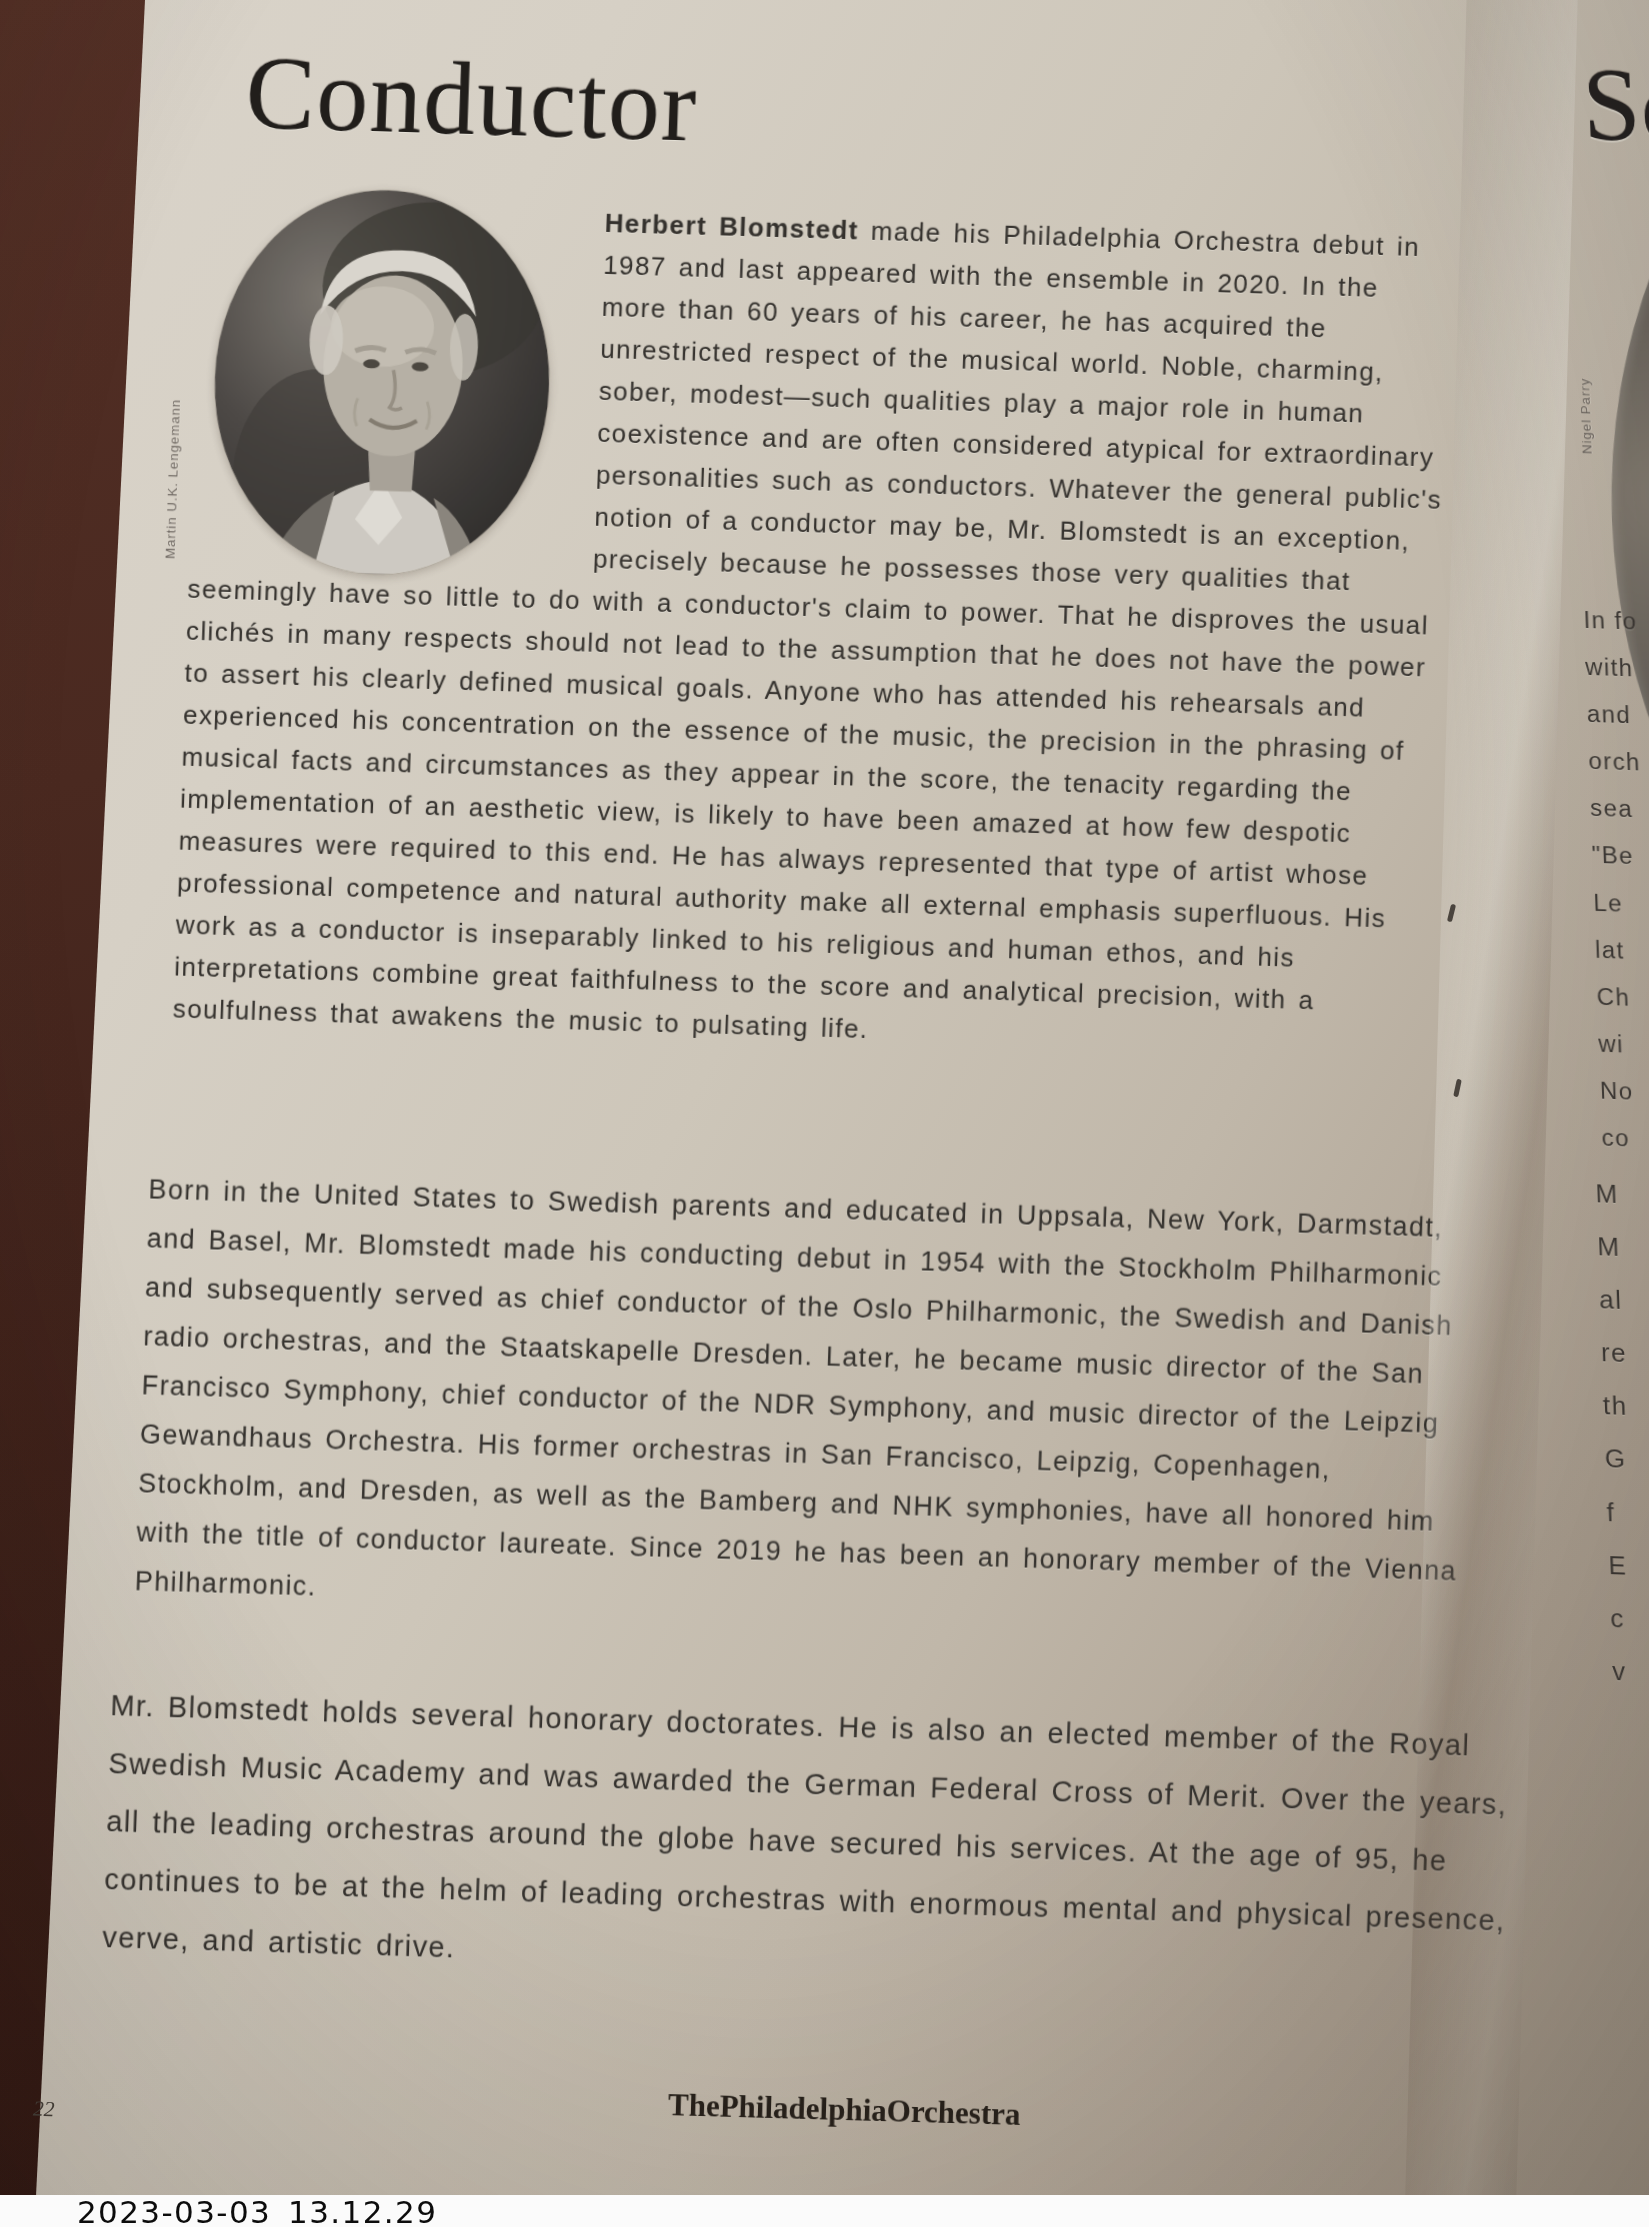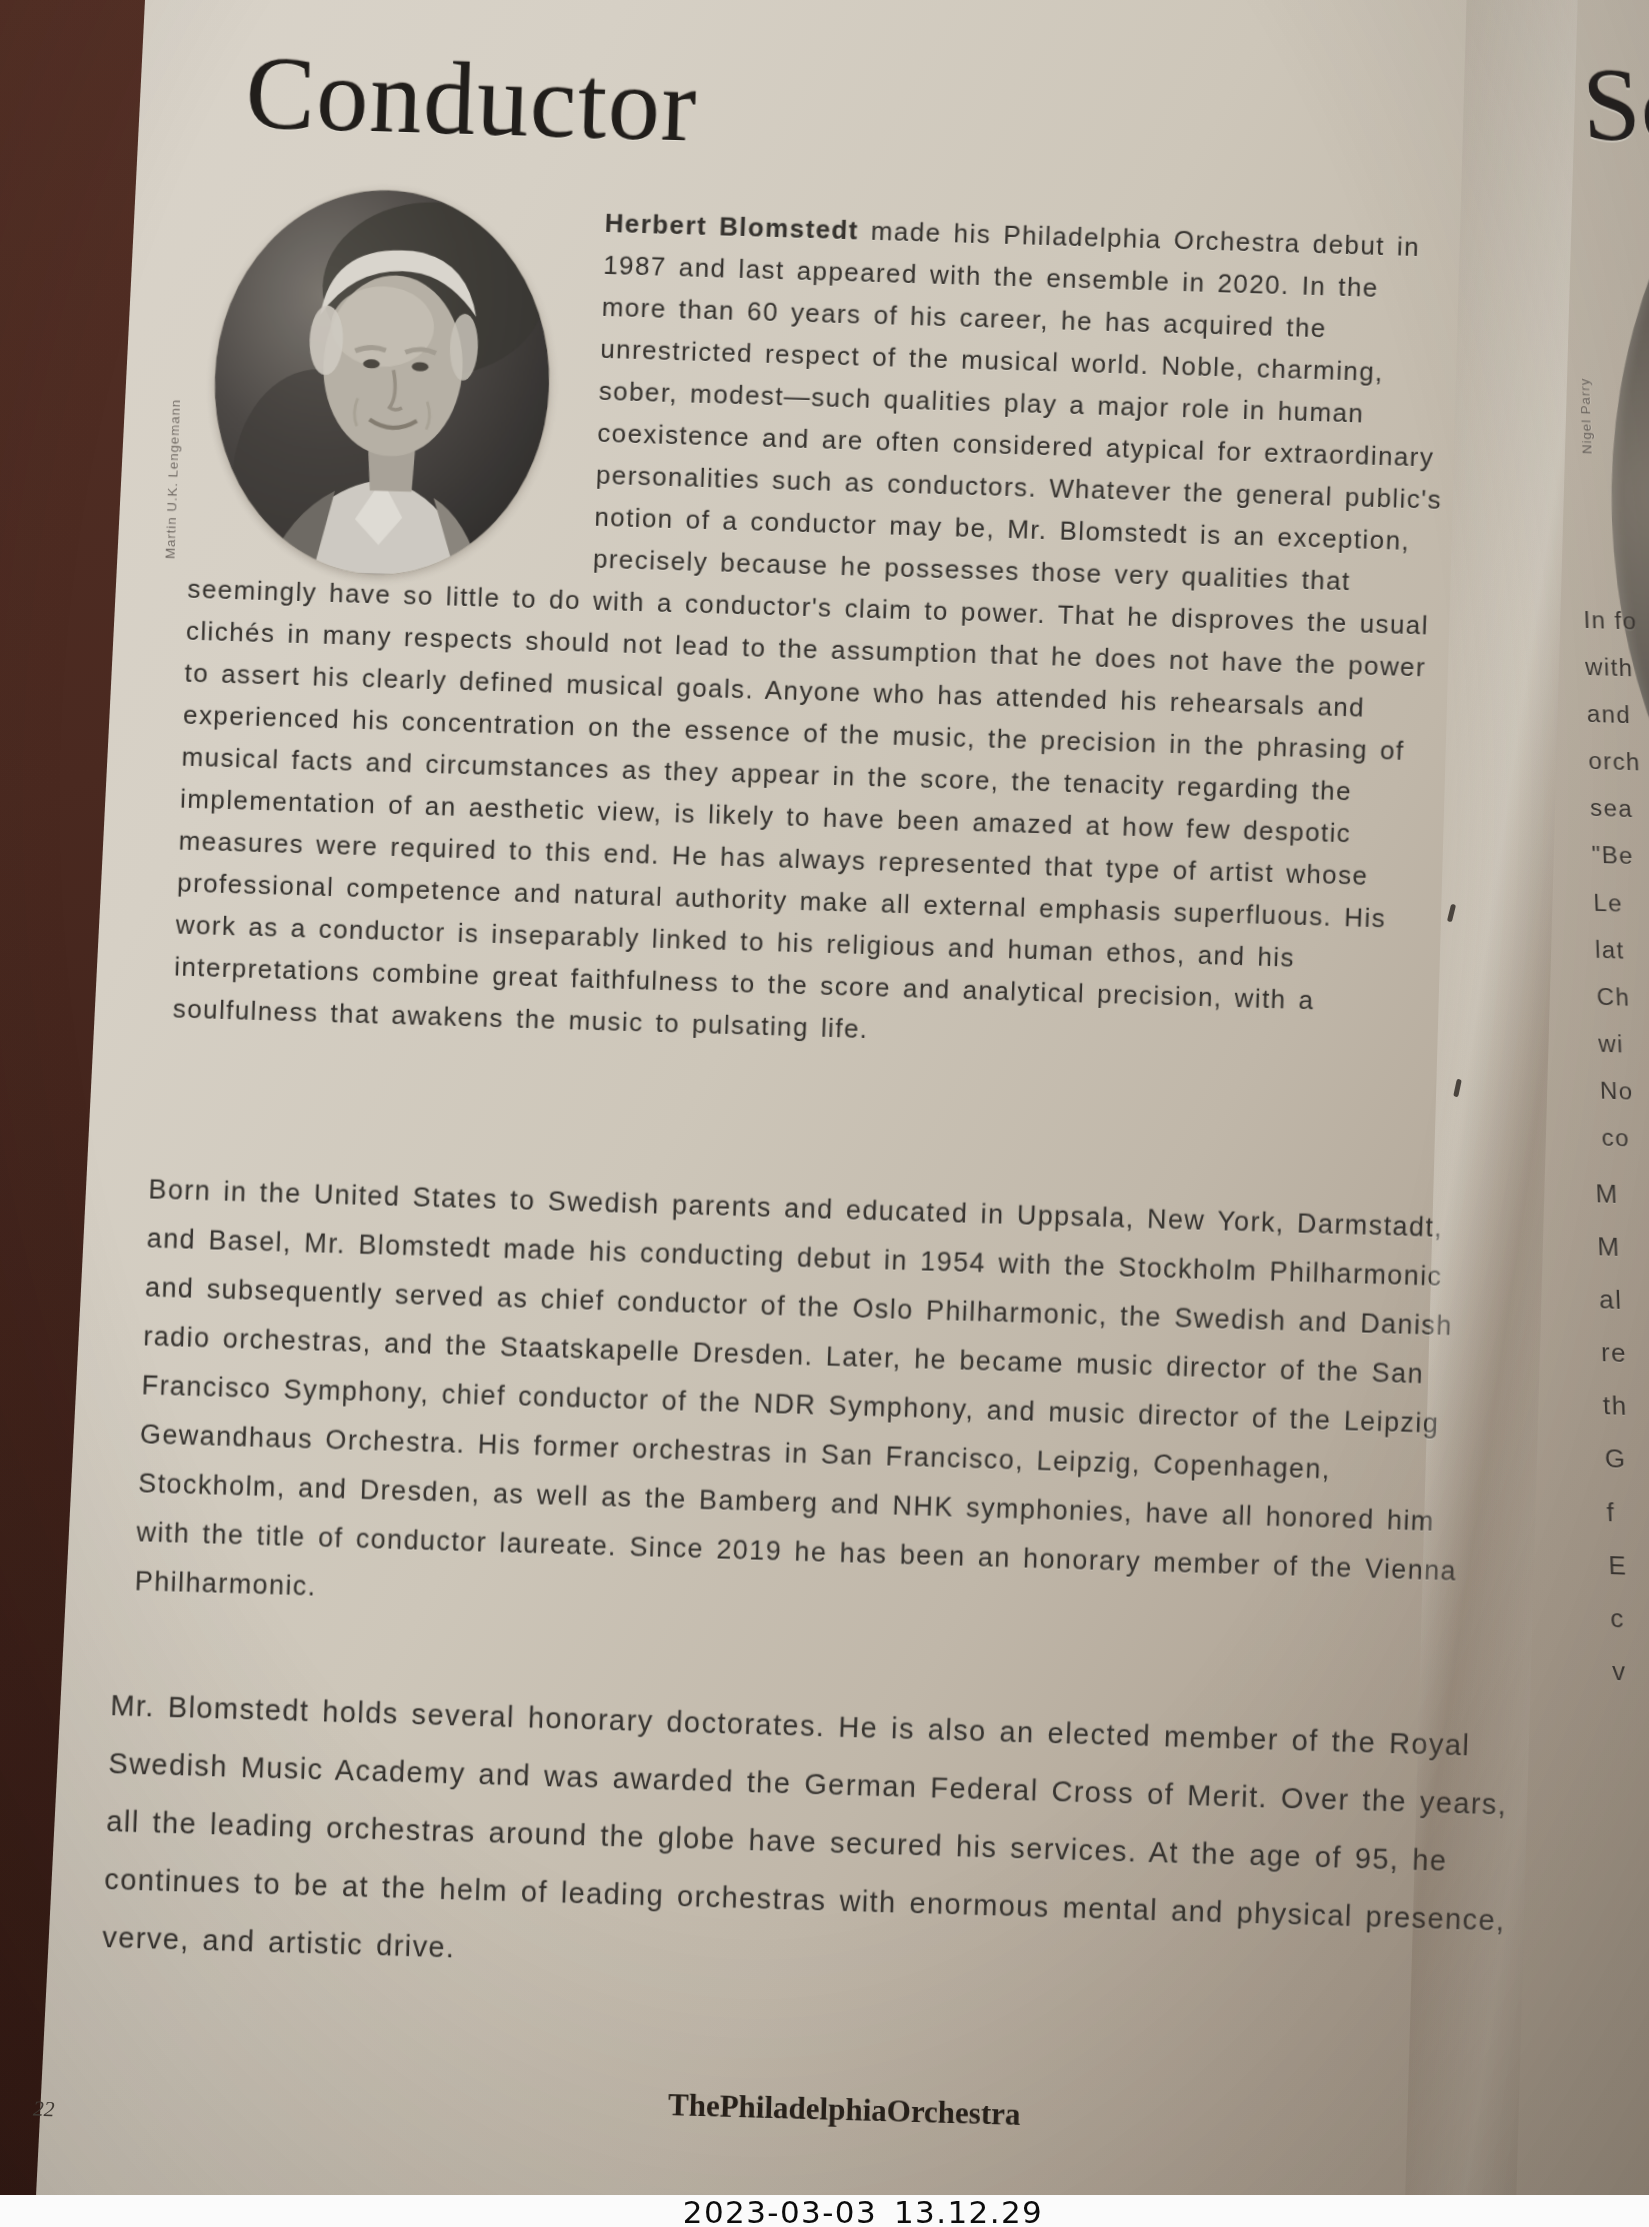--- a/index.html
+++ b/index.html
@@ -79,21 +79,21 @@
     background:radial-gradient(circle at 4% 48%,#847d72 0%,#5a5550 22%,#3c3934 52%,#2c2a27 100%);
     box-shadow:inset 4.2px 0 9.7px rgba(255,255,250,.12);
   }
   .credit-right{left:74px;top:451px;}
   .frags{position:absolute;color:#3b3733;text-shadow:0 0.7px 0.7px rgba(255,255,248,.25);}
   .frags-top{left:72px;top:593px;font-size:24px;line-height:47px;letter-spacing:1.4px;}
   .frags-bottom{left:64px;top:1164px;font-size:26px;line-height:53px;letter-spacing:1.4px;}
   
   .ts-band{
     position:absolute;left:0;top:2195px;width:1649px;height:32px;background:#fbfbfb;
-    overflow:hidden;text-align:center;
+    overflow:hidden;
   }
   .ts-text{
     display:inline-block;margin-left:77px;
     font-family:"DejaVu Sans",sans-serif;font-size:31px;line-height:35px;letter-spacing:1.4px;color:#0c0c0c;
   }
   .vignette{
     position:absolute;inset:0;pointer-events:none;
     background:radial-gradient(ellipse at 46% 36%,rgba(0,0,0,0) 55%,rgba(25,16,12,.18) 100%);
   }
 </style>

